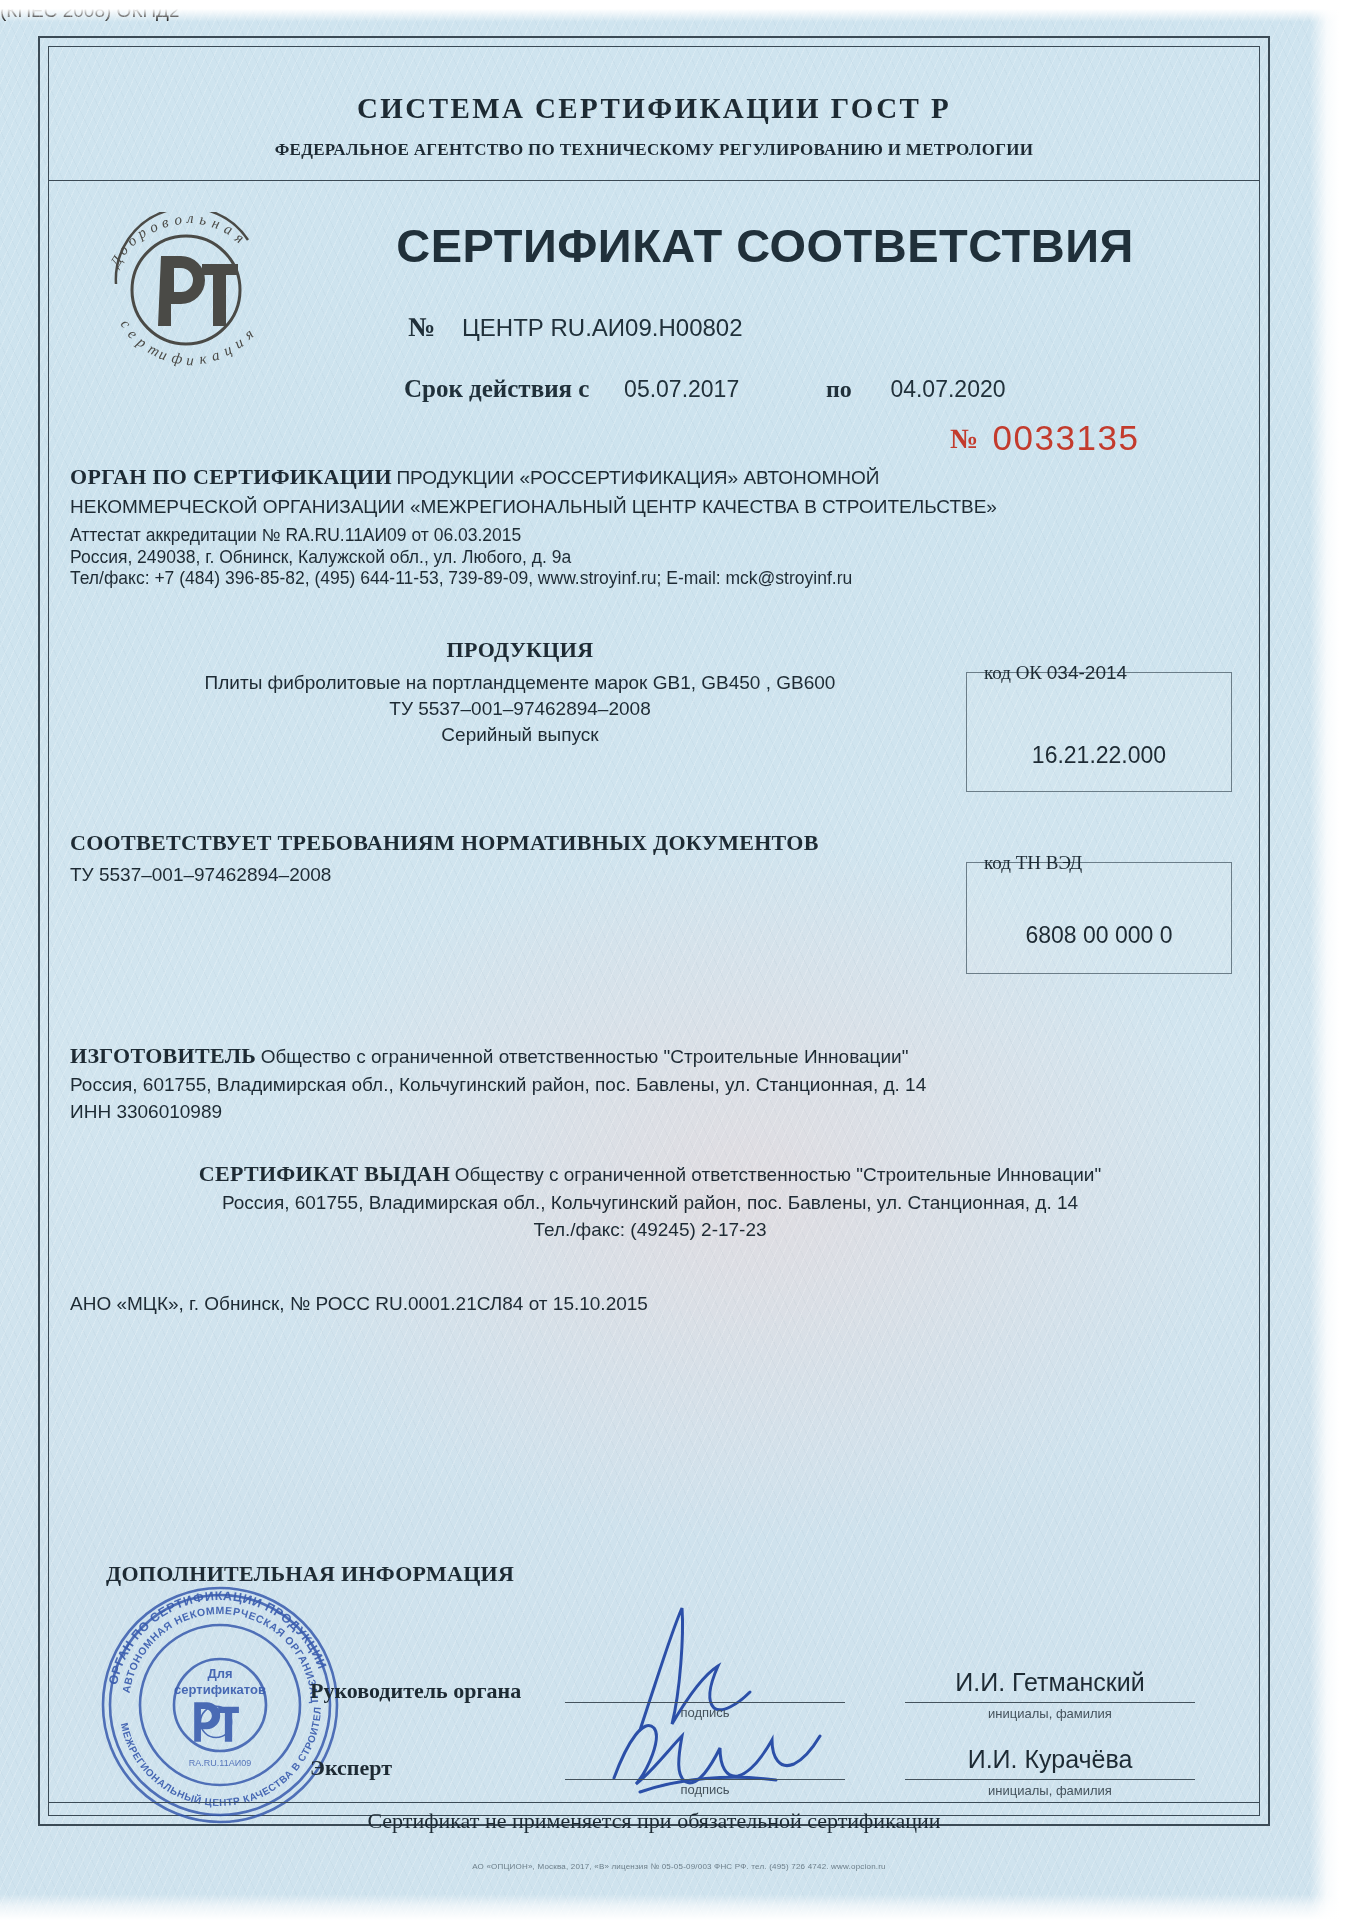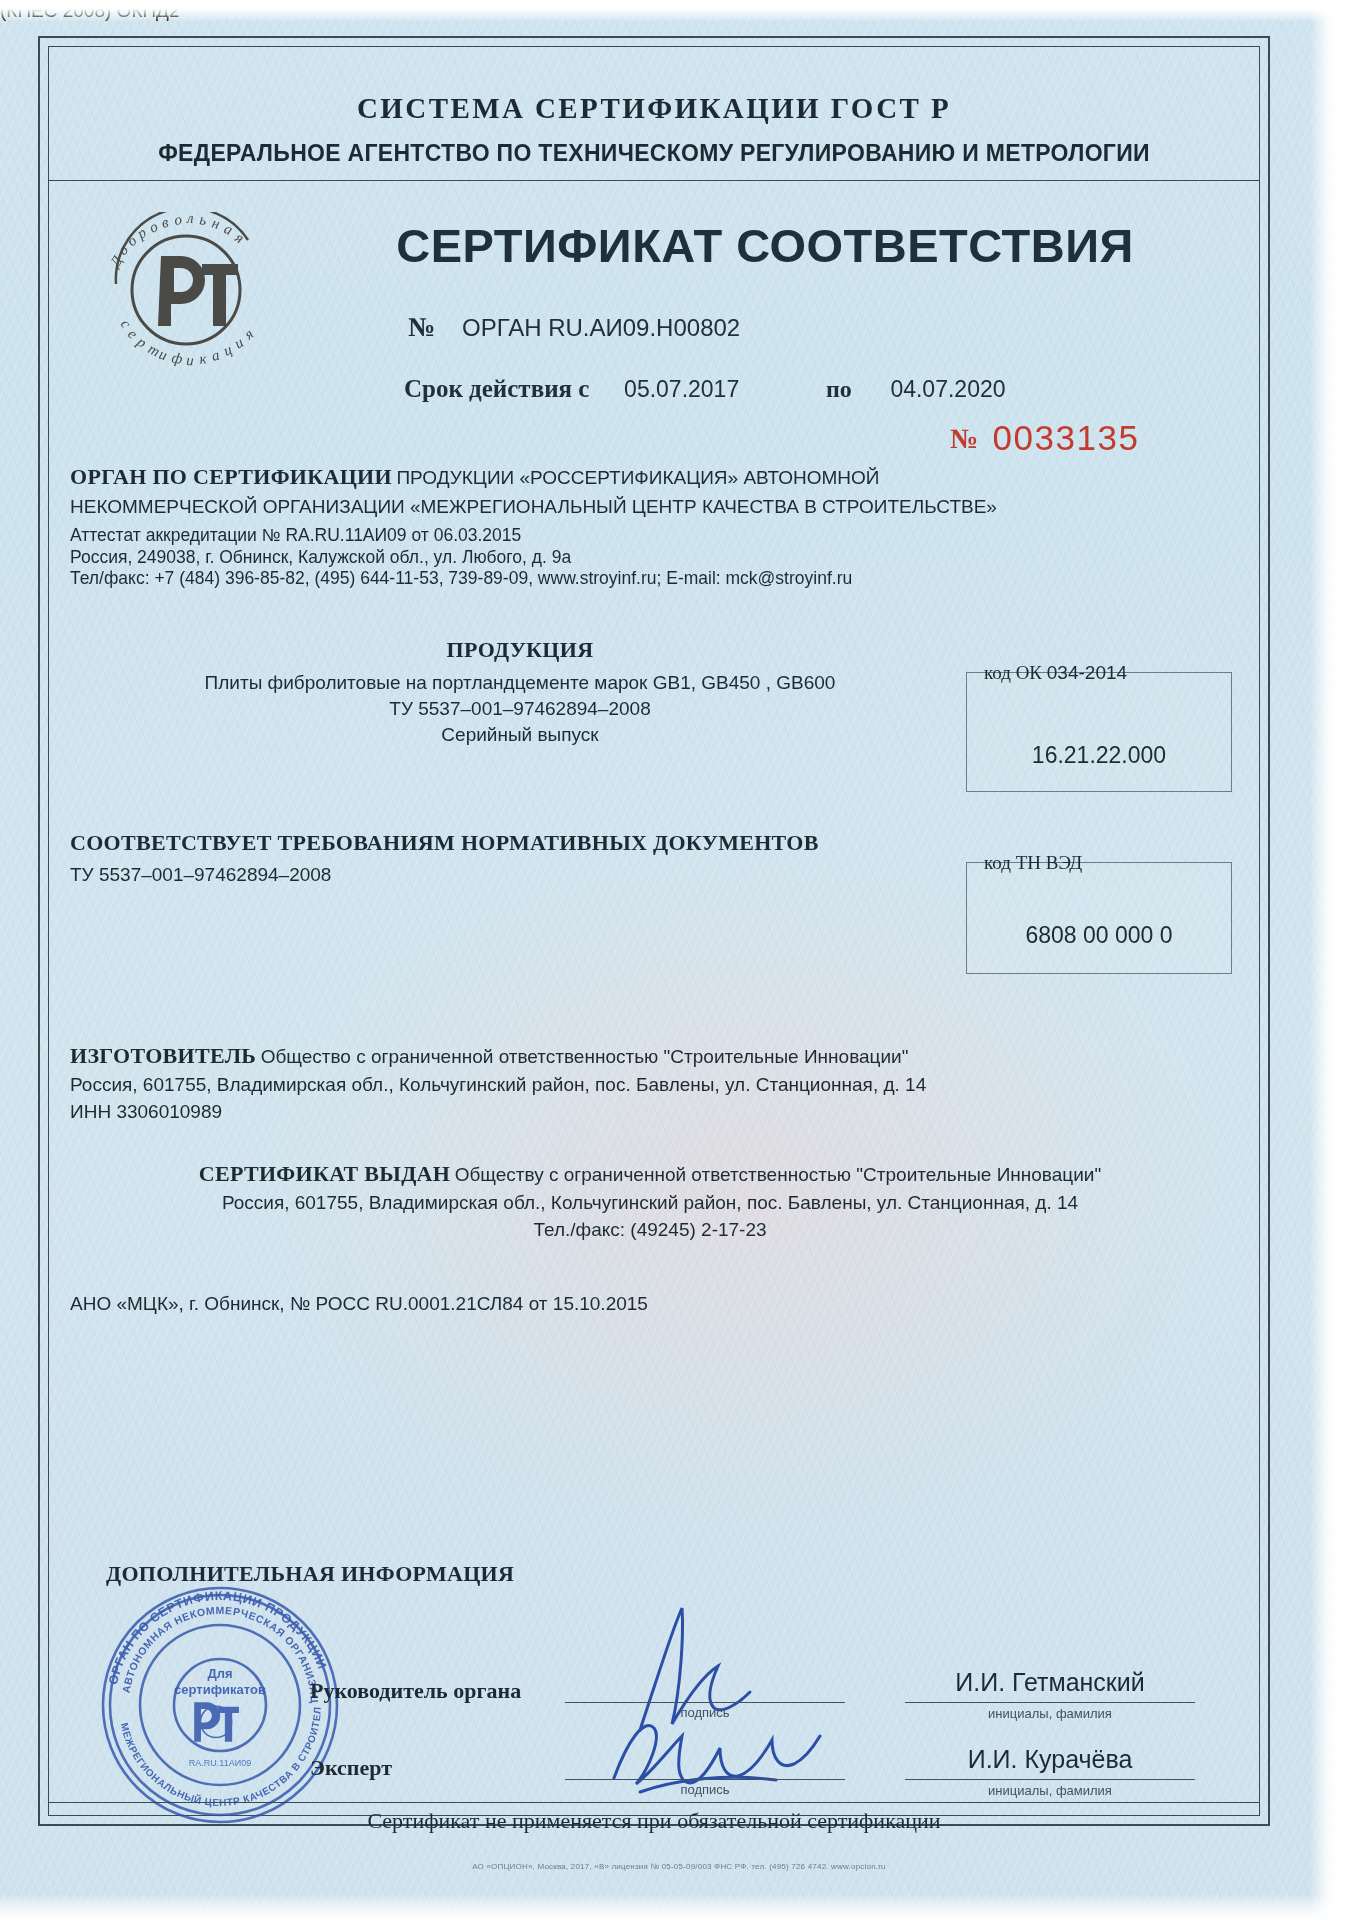--- a/index.html
+++ b/index.html
@@ -82,23 +82,23 @@
     font-weight: bold;
     font-size: 29px;
     letter-spacing: 2.4px;
     color: #1d2a33;
   }
   .hdr-sub {
     position: absolute;
     left: 48px; top: 140px;
     width: 1212px;
     text-align: center;
-    font-family: Liberation Sans, sans-serif;
-    font-weight: bold;
-    font-size: 23px;
+    font-family: Liberation Serif, serif;
+    font-weight: bold;
+    font-size: 17px;
     letter-spacing: 0.3px;
     color: #1d2a33;
   }
   .hdr-rule {
     position: absolute;
     left: 48px; top: 180px;
     width: 1212px;
     height: 1px;
     background: #3b4a55;
   }
@@ -436,21 +436,21 @@
         <text transform="translate(140,137) rotate(-30)">и</text>
         <text transform="translate(151,128) rotate(-38)">я</text>
       </g>
     </svg>
   </div>
 
   <div class="main-title">СЕРТИФИКАТ СООТВЕТСТВИЯ</div>
 
   <div class="row-num">
     <span class="lbl">№</span>
-    <span class="val">ОРГАН RU.АИ09.Н00802</span>
+    <span class="val">ЦЕНТР RU.АИ09.Н00802</span>
   </div>
 
   <div class="row-valid">
     <span class="lbl">Срок действия  с</span>
     <span class="d1">05.07.2017</span>
     <span class="mid">по</span>
     <span class="d2">04.07.2020</span>
   </div>
 
   <div class="blank-num">

